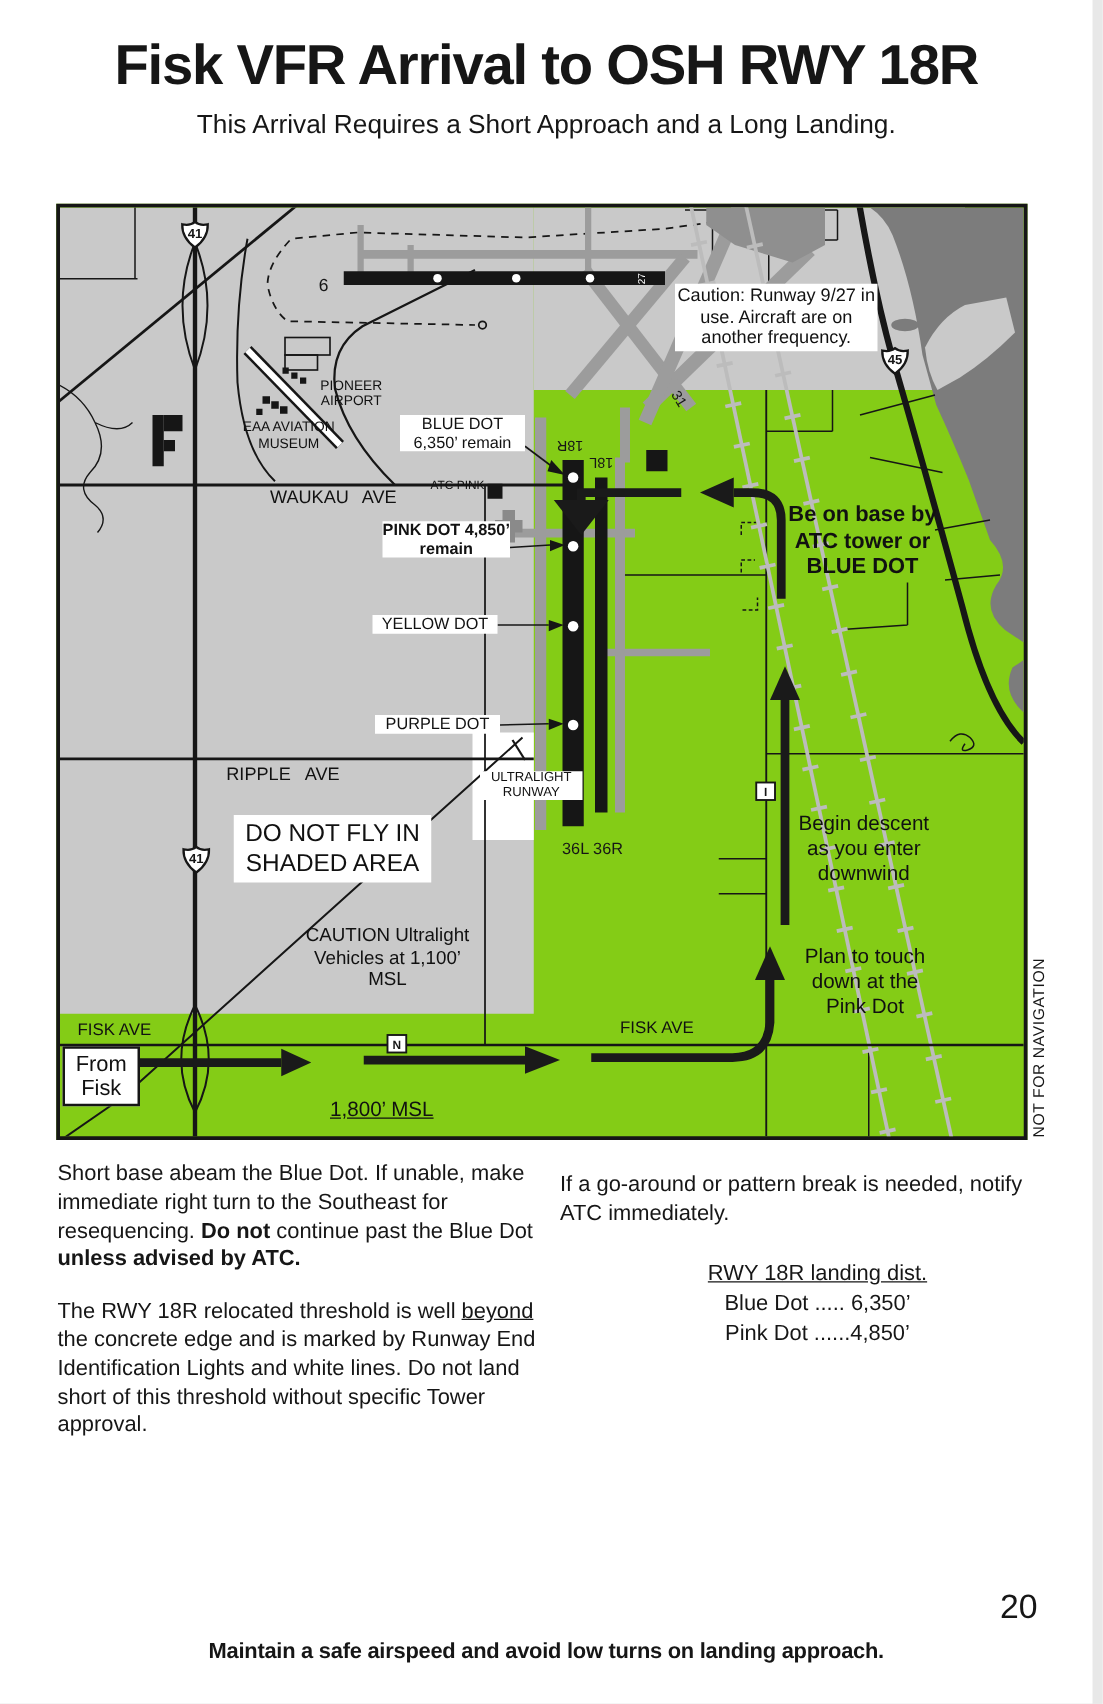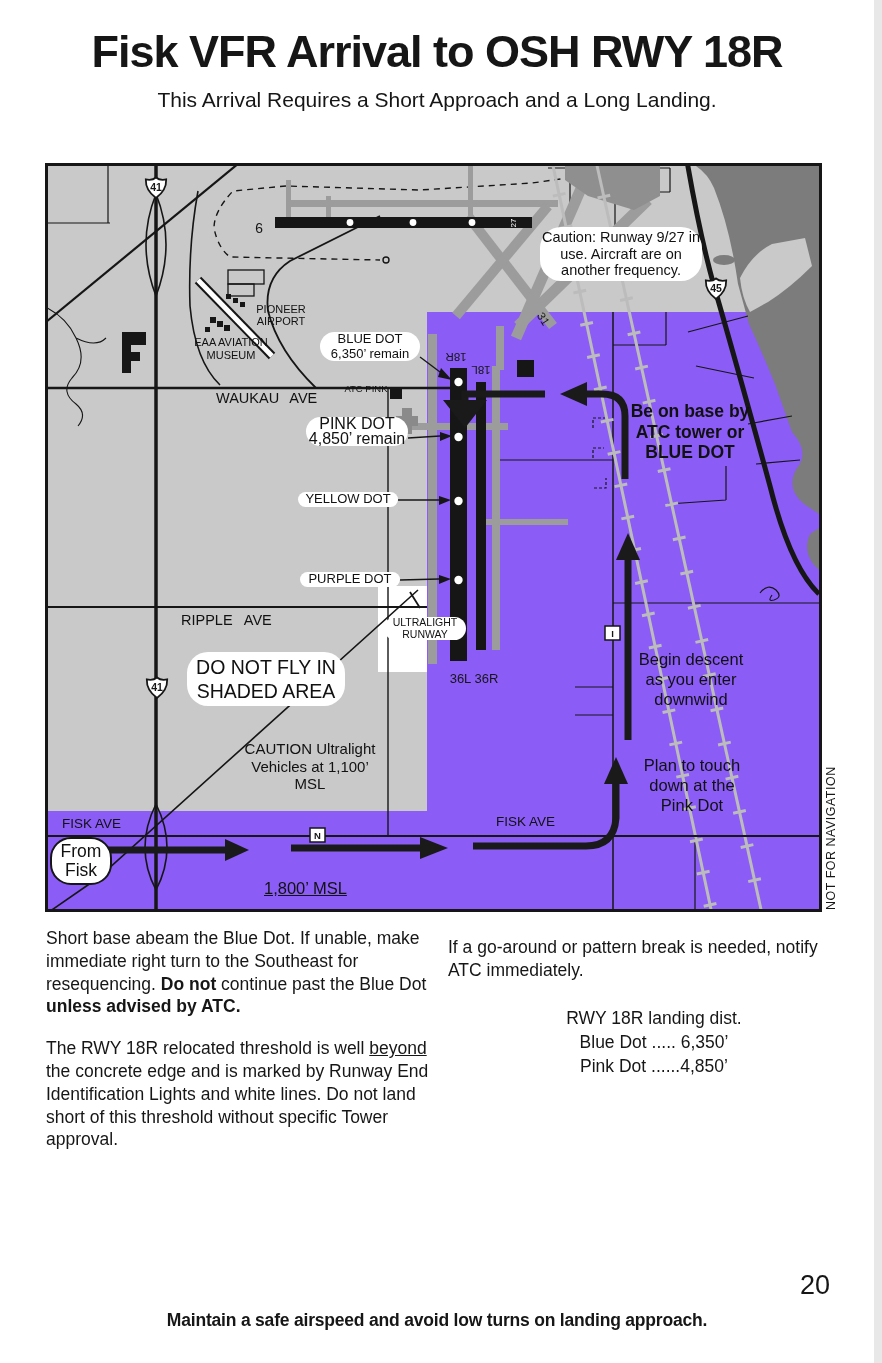--- a/index.html
+++ b/index.html
@@ -7,31 +7,31 @@
          font-family:"Liberation Sans", sans-serif;color:#161616;overflow:hidden;}
   .title{position:absolute;left:0;right:0;top:26px;text-align:center;
          font-size:45px;font-weight:bold;letter-spacing:-1px;}
   .subtitle{position:absolute;left:0;right:0;top:88px;text-align:center;font-size:21px;}
   .infobar{position:absolute;left:66px;top:131px;width:760px;white-space:nowrap;}
   .elev{font-size:16px;}
   .towerlbl{font-size:20.5px;margin-left:66px;}
   .freq{font-size:24.5px;font-weight:bold;}
   .towernote{font-size:15px;}
   .map{position:absolute;left:45px;top:163px;width:771px;height:743px;
-       border:3px solid #161616;background:#8b5cf6;}
+       border:3px solid #161616;background:#84cc16;}
   .map svg{position:absolute;left:0;top:0;}
   .m-label{position:absolute;z-index:2;text-align:center;line-height:1.12;color:#111;}
-  .wbox{background:#ffffff;border-radius:21px;}
+  .wbox{background:#ffffff;}
   .nfn{position:absolute;left:824px;top:910px;width:130px;font-size:12.5px;
        letter-spacing:0.5px;transform:rotate(-90deg);transform-origin:0 0;white-space:nowrap;}
   .notes-left{position:absolute;left:46px;top:927px;width:398px;font-size:17.5px;line-height:22.8px;}
   .notes-right{position:absolute;left:448px;top:936px;width:374px;font-size:17.5px;line-height:22.8px;}
   .para2{margin-top:19px;}
   .landing{margin-top:24px;margin-left:100px;width:212px;text-align:center;line-height:24px;}
-  .landing .hd{}
+  .landing .hd{text-decoration:underline;}
   .u{text-decoration:underline;}
   .b{font-weight:bold;}
   .pagenum{position:absolute;left:760px;top:1270px;width:70px;text-align:right;font-size:27px;}
   .footer{position:absolute;left:0;right:0;top:1310px;text-align:center;
           font-size:17.5px;font-weight:bold;letter-spacing:-0.2px;}
 </style>
 </head>
 <body>
 
 <div class="sheet">
@@ -206,21 +206,21 @@
         <text transform="translate(468,57) rotate(-90)" text-anchor="middle" font-size="8" fill="#ffffff">27</text>
         <text transform="translate(492,155) rotate(58)" text-anchor="middle" font-size="11.5">31</text>
         <text transform="translate(408,187) rotate(180)" text-anchor="middle" font-size="11.5">18R</text>
         <text transform="translate(433,200) rotate(180)" text-anchor="middle" font-size="11.5">18L</text>
         <text x="426" y="517" text-anchor="middle" font-size="13">36L 36R</text>
       </g>
     </svg>
 
     <div class="m-label wbox" style="left:492px;top:61px;width:162px;font-size:14.5px;line-height:16.5px;padding:2px 0;">Caution: Runway 9/27 in use. Aircraft are on another frequency.</div>
     <div class="m-label wbox" style="left:272px;top:166px;width:100px;font-size:13px;line-height:14.5px;">BLUE DOT 6,350’ remain</div>
-    <div class="m-label wbox" style="left:258px;top:251px;width:102px;font-size:16px;line-height:14.5px;">PINK DOT 4,850’ remain</div>
+    <div class="m-label wbox" style="left:258px;top:251px;width:102px;font-size:13px;line-height:14.5px;font-weight:bold;">PINK DOT 4,850’ remain</div>
     <div class="m-label wbox" style="left:250px;top:326px;width:100px;font-size:13px;">YELLOW DOT</div>
     <div class="m-label wbox" style="left:252px;top:406px;width:100px;font-size:13px;">PURPLE DOT</div>
     <div class="m-label" style="left:296px;top:218px;width:44px;font-size:9.5px;line-height:10px;">ATC PINK</div>
     <div class="m-label" style="left:200px;top:137px;width:66px;font-size:11px;line-height:12px;">PIONEER AIRPORT</div>
     <div class="m-label" style="left:146px;top:170px;width:74px;font-size:11px;line-height:12.5px;">EAA AVIATION MUSEUM</div>
     <div class="m-label wbox" style="left:336px;top:451px;width:82px;font-size:10.5px;line-height:11.5px;">ULTRALIGHT RUNWAY</div>
     <div class="m-label" style="left:168px;top:224px;font-size:14.5px;word-spacing:7px;white-space:nowrap;">WAUKAU AVE</div>
     <div class="m-label" style="left:133px;top:446px;font-size:14.5px;word-spacing:8px;white-space:nowrap;">RIPPLE AVE</div>
     <div class="m-label" style="left:14px;top:650px;font-size:13.5px;white-space:nowrap;">FISK AVE</div>
     <div class="m-label" style="left:448px;top:648px;font-size:13.5px;white-space:nowrap;">FISK AVE</div>

